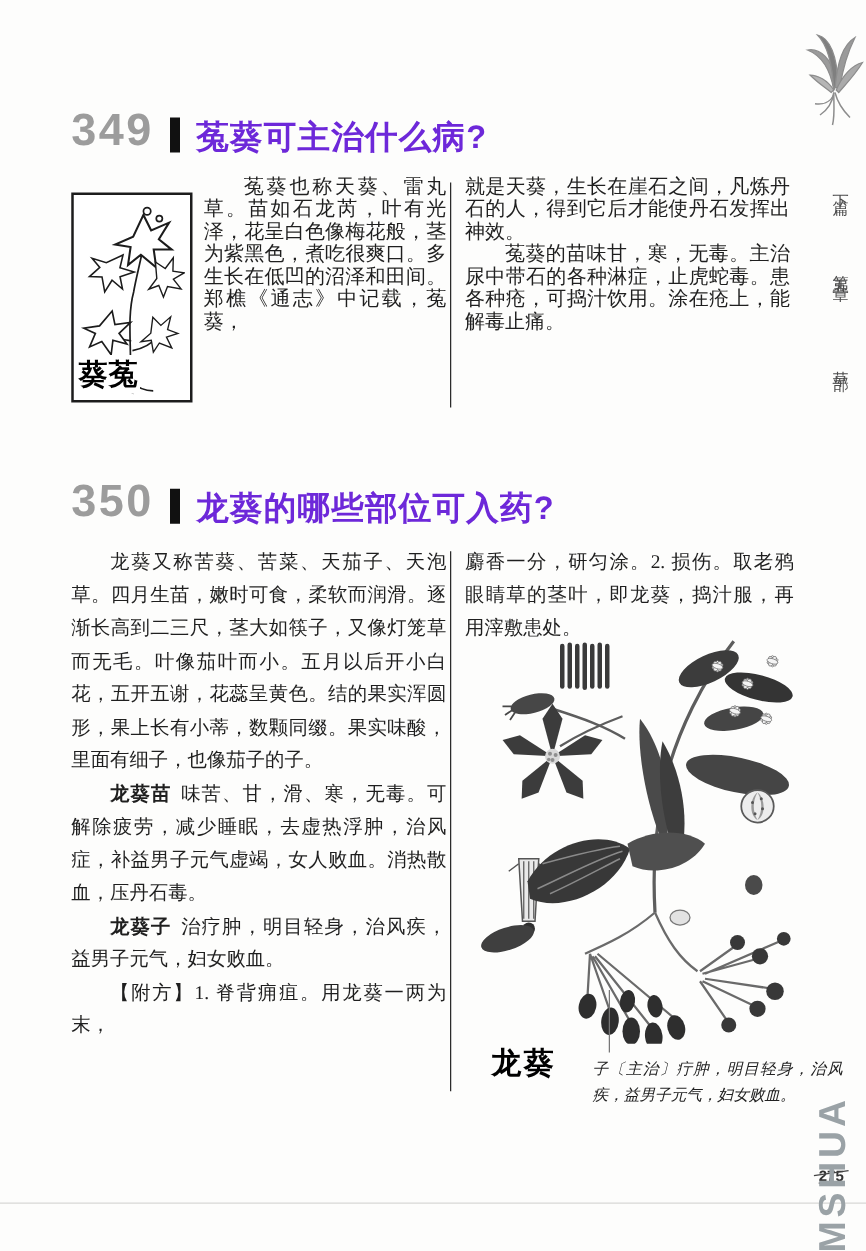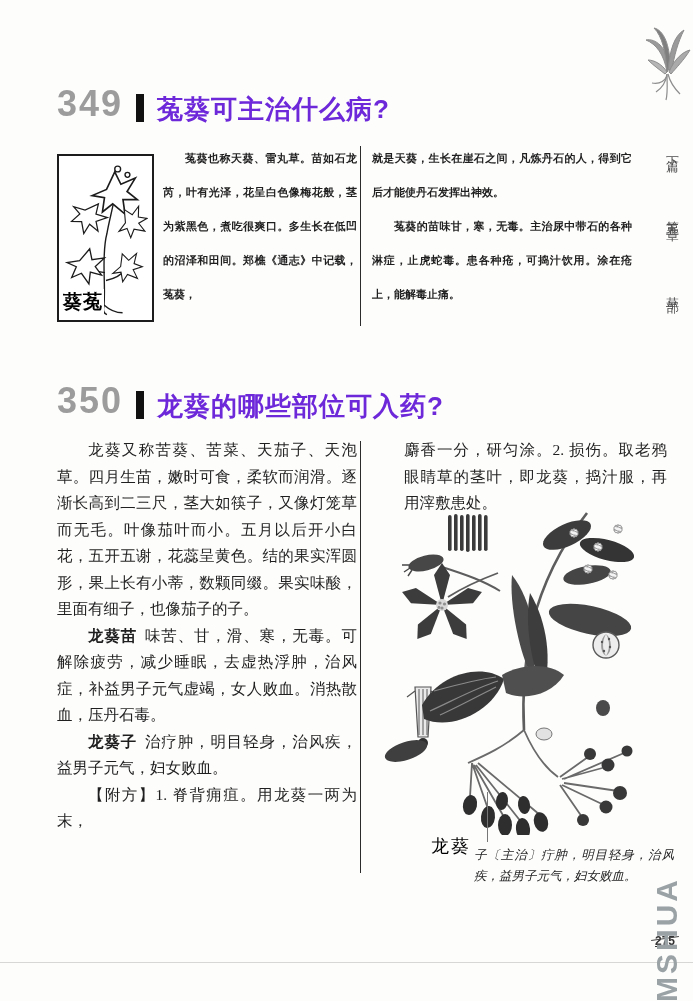--- a/index.html
+++ b/index.html
@@ -12,35 +12,35 @@
   .sec-header{position:absolute;display:flex;align-items:flex-end;gap:13px;}
   .sec-num{font-family:"Liberation Sans", sans-serif;font-weight:bold;
            font-size:36px;color:#9c9c9c;letter-spacing:2px;line-height:1;}
   .sec-bar{width:8px;height:28px;background:#111;}
   .sec-title{font-family:"Liberation Sans", sans-serif;font-weight:bold;
              font-size:26px;color:#6d28d9;letter-spacing:1px;line-height:1;}
   
   .col{position:absolute;text-align:justify;}
   .col p{margin:0;}
   .indent{text-indent:2em;}
-  .t349{font-size:11px;line-height:34px;font-weight:bold;}
+  .t349{font-size:16px;line-height:18px;}
   .t350{font-size:15.5px;line-height:26.5px;}
   .lead{font-family:"Liberation Sans", sans-serif;font-weight:bold;margin-right:.5em;}
   .vrule{position:absolute;width:1px;background:#2b2b2b;}
   
   .fig349{position:absolute;left:57px;top:154px;width:93px;height:164px;
           border:2px solid #1c1c1c;background:#fff;}
   .fig349-label{position:absolute;left:3px;bottom:5px;background:#fff;
           font-family:"Liberation Sans", sans-serif;font-weight:bold;
-          font-size:19px;letter-spacing:1px;padding:0 1px;color:#000;}
+          font-size:23px;letter-spacing:1px;padding:0 1px;color:#000;}
   
   .fig350{position:absolute;left:382px;top:505px;width:256px;height:330px;}
   .fig350-label{position:absolute;left:393px;top:834px;
-          font-family:"Liberation Sans", sans-serif;font-weight:normal;
-          font-size:18px;letter-spacing:2px;color:#000;margin-left:38px;}
+          font-family:"Liberation Sans", sans-serif;font-weight:bold;
+          font-size:24px;letter-spacing:2px;color:#000;}
   .caption-line{position:absolute;left:487px;top:792px;width:1px;height:50px;background:#777;}
   .fig350-caption{position:absolute;left:474px;top:845px;width:200px;
           font-size:12.5px;line-height:21px;font-style:italic;color:#222;
           text-align:justify;}
   
   .sidebar-icon{position:absolute;left:642px;top:24px;width:50px;height:82px;}
   .vtext{position:absolute;left:663px;writing-mode:vertical-rl;
          font-size:13px;letter-spacing:4px;color:#4c4c4c;
          font-family:"Liberation Serif", serif;}
   
@@ -126,21 +126,21 @@
 
   <div class="col t350" style="left:57px;top:437px;width:300px;">
     <p class="indent">龙葵又称苦葵、苦菜、天茄子、天泡草。四月生苗，嫩时可食，柔软而润滑。逐渐长高到二三尺，茎大如筷子，又像灯笼草而无毛。叶像茄叶而小。五月以后开小白花，五开五谢，花蕊呈黄色。结的果实浑圆形，果上长有小蒂，数颗同缀。果实味酸，里面有细子，也像茄子的子。</p>
     <p class="indent"><b class="lead">龙葵苗</b><span>味苦、甘，滑、寒，无毒。可解除疲劳，减少睡眠，去虚热浮肿，治风症，补益男子元气虚竭，女人败血。消热散血，压丹石毒。</span></p>
     <p class="indent"><b class="lead">龙葵子</b><span>治疗肿，明目轻身，治风疾，益男子元气，妇女败血。</span></p>
     <p class="indent">【附方】1. 脊背痈疽。用龙葵一两为末，</p>
   </div>
 
   <div class="vrule" style="left:360px;top:441px;height:432px;"></div>
 
-  <div class="col t350" style="left:372px;top:437px;width:263px;margin-left:32px;">
+  <div class="col t350" style="left:372px;top:437px;width:263px;">
     <p>麝香一分，研匀涂。2. 损伤。取老鸦眼睛草的茎叶，即龙葵，捣汁服，再用滓敷患处。</p>
   </div>
 
   <svg class="fig350" viewBox="0 0 256 330">
 
     <g fill="#3a3a3a">
       <rect x="66" y="10" width="3.6" height="36" rx="1.8"></rect>
       <rect x="72" y="9" width="3.6" height="37" rx="1.8"></rect>
       <rect x="78" y="10" width="3.6" height="36" rx="1.8"></rect>
       <rect x="84" y="9" width="3.6" height="38" rx="1.8"></rect>

